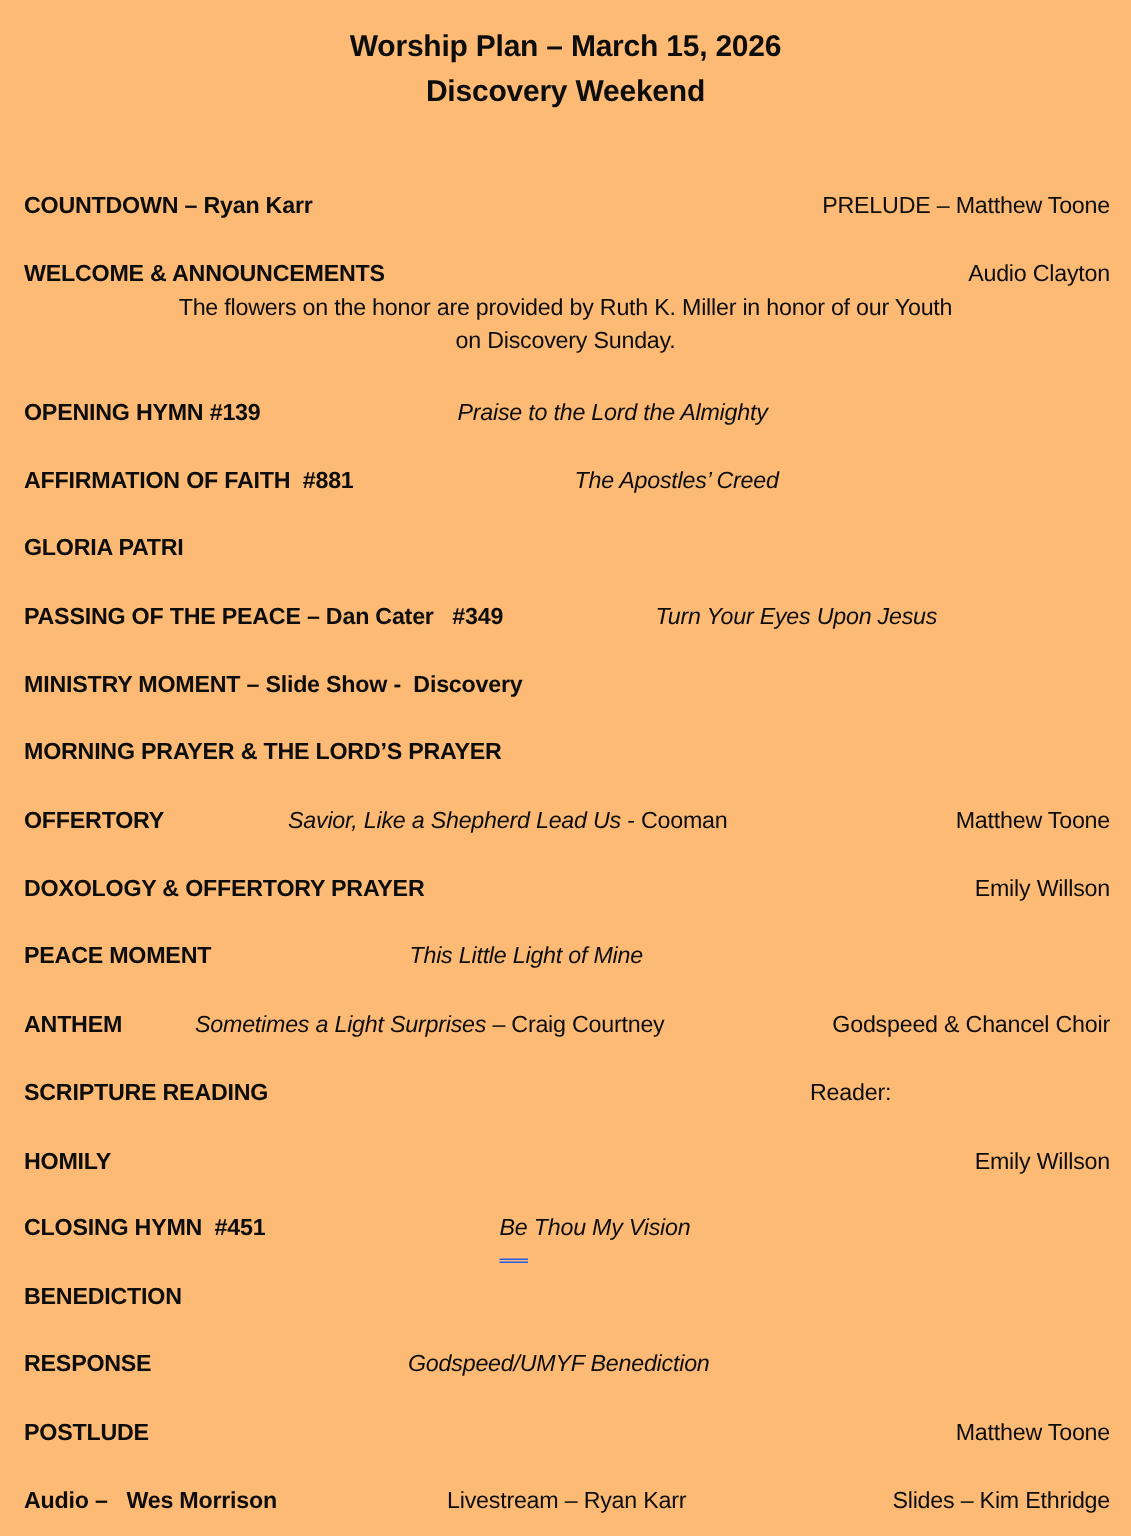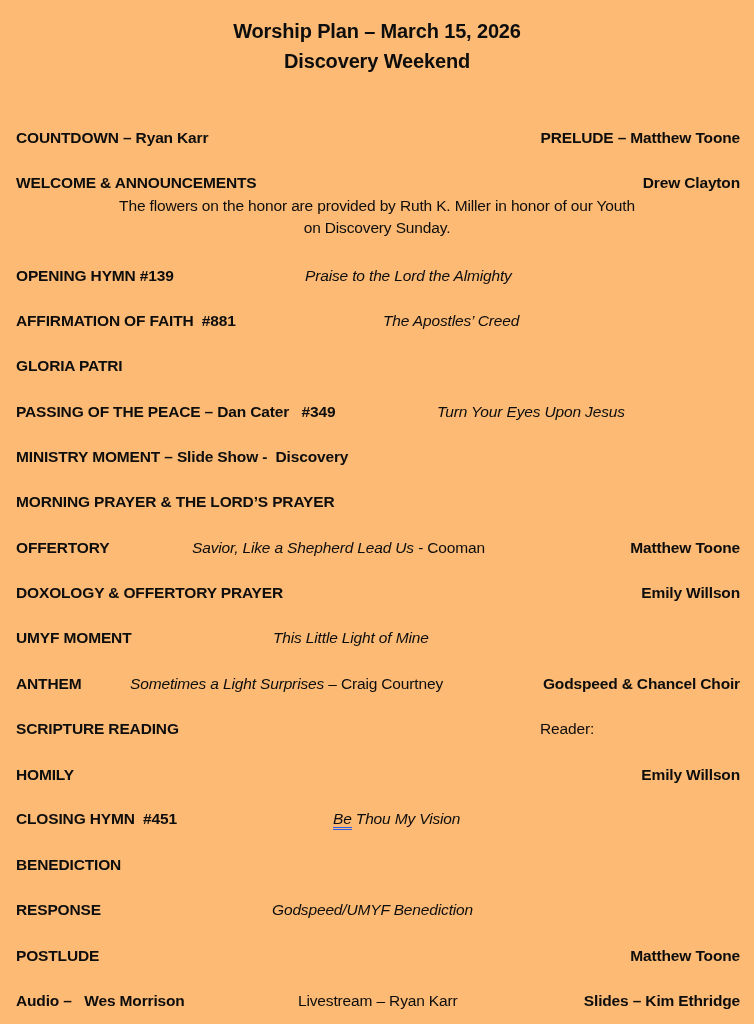--- a/index.html
+++ b/index.html
@@ -8,45 +8,45 @@
     font-family:"Liberation Sans", sans-serif; color:#0d0d0d;
     letter-spacing:-0.15px; overflow:hidden;
   }
   .title {
     position:absolute; top:16px; left:0; width:100%;
     text-align:center; font-weight:700; font-size:20px; line-height:30px;
   }
   .row { position:absolute; left:0; width:100%; height:20px; font-size:15.5px; line-height:20px; }
   .row span { white-space:pre; }
   .l { position:absolute; left:16px; font-weight:700; }
-  .r { position:absolute; right:14px; font-weight:700; }
+  .r { position:absolute; right:14px; font-weight:400; }
   .m { position:absolute; font-style:italic; font-weight:400; }
   .m .plain { font-style:normal; }
   .mb { position:absolute; font-weight:400; font-style:normal; }
   .center { position:absolute; left:0; width:100%; text-align:center; font-size:15.5px; font-weight:400; }
-  .grammar { border-bottom:3px double var(--grammar-color,#2a5ce5); padding-bottom:0px; }
+  .grammar { border-bottom:3px double var(--grammar-color,#2a5ce5); padding-bottom:12px; }
 </style>
 </head>
 <body>
 
 <div class="page">
 
   <div class="title">
     <div>Worship Plan – March 15, 2026</div>
     <div>Discovery Weekend</div>
   </div>
 
   <div class="row" style="top:128px">
     <span class="l">COUNTDOWN – Ryan Karr</span>
     <span class="r">PRELUDE – Matthew Toone</span>
   </div>
 
   <div class="row" style="top:173px">
     <span class="l">WELCOME &amp; ANNOUNCEMENTS</span>
-    <span class="r">Drew Clayton</span>
+    <span class="r">Audio Clayton</span>
   </div>
 
   <div class="center" style="top:197px">The flowers on the honor are provided by Ruth K. Miller in honor of our Youth</div>
   <div class="center" style="top:219px">on Discovery Sunday.</div>
 
   <div class="row" style="top:266px">
     <span class="l">OPENING HYMN #139</span>
     <span class="m" style="left:305px">Praise to the Lord the Almighty</span>
   </div>
 
@@ -77,21 +77,21 @@
     <span class="m" style="left:192px"><span>Savior, Like a Shepherd Lead Us</span><span class="plain"> - Cooman</span></span>
     <span class="r">Matthew Toone</span>
   </div>
 
   <div class="row" style="top:583px">
     <span class="l">DOXOLOGY &amp; OFFERTORY PRAYER</span>
     <span class="r">Emily Willson</span>
   </div>
 
   <div class="row" style="top:628px">
-    <span class="l">UMYF MOMENT</span>
+    <span class="l">PEACE MOMENT</span>
     <span class="m" style="left:273px">This Little Light of Mine</span>
   </div>
 
   <div class="row" style="top:674px">
     <span class="l">ANTHEM</span>
     <span class="m" style="left:130px"><span>Sometimes a Light Surprises</span><span class="plain"> – Craig Courtney</span></span>
     <span class="r">Godspeed &amp; Chancel Choir</span>
   </div>
 
   <div class="row" style="top:719px">

